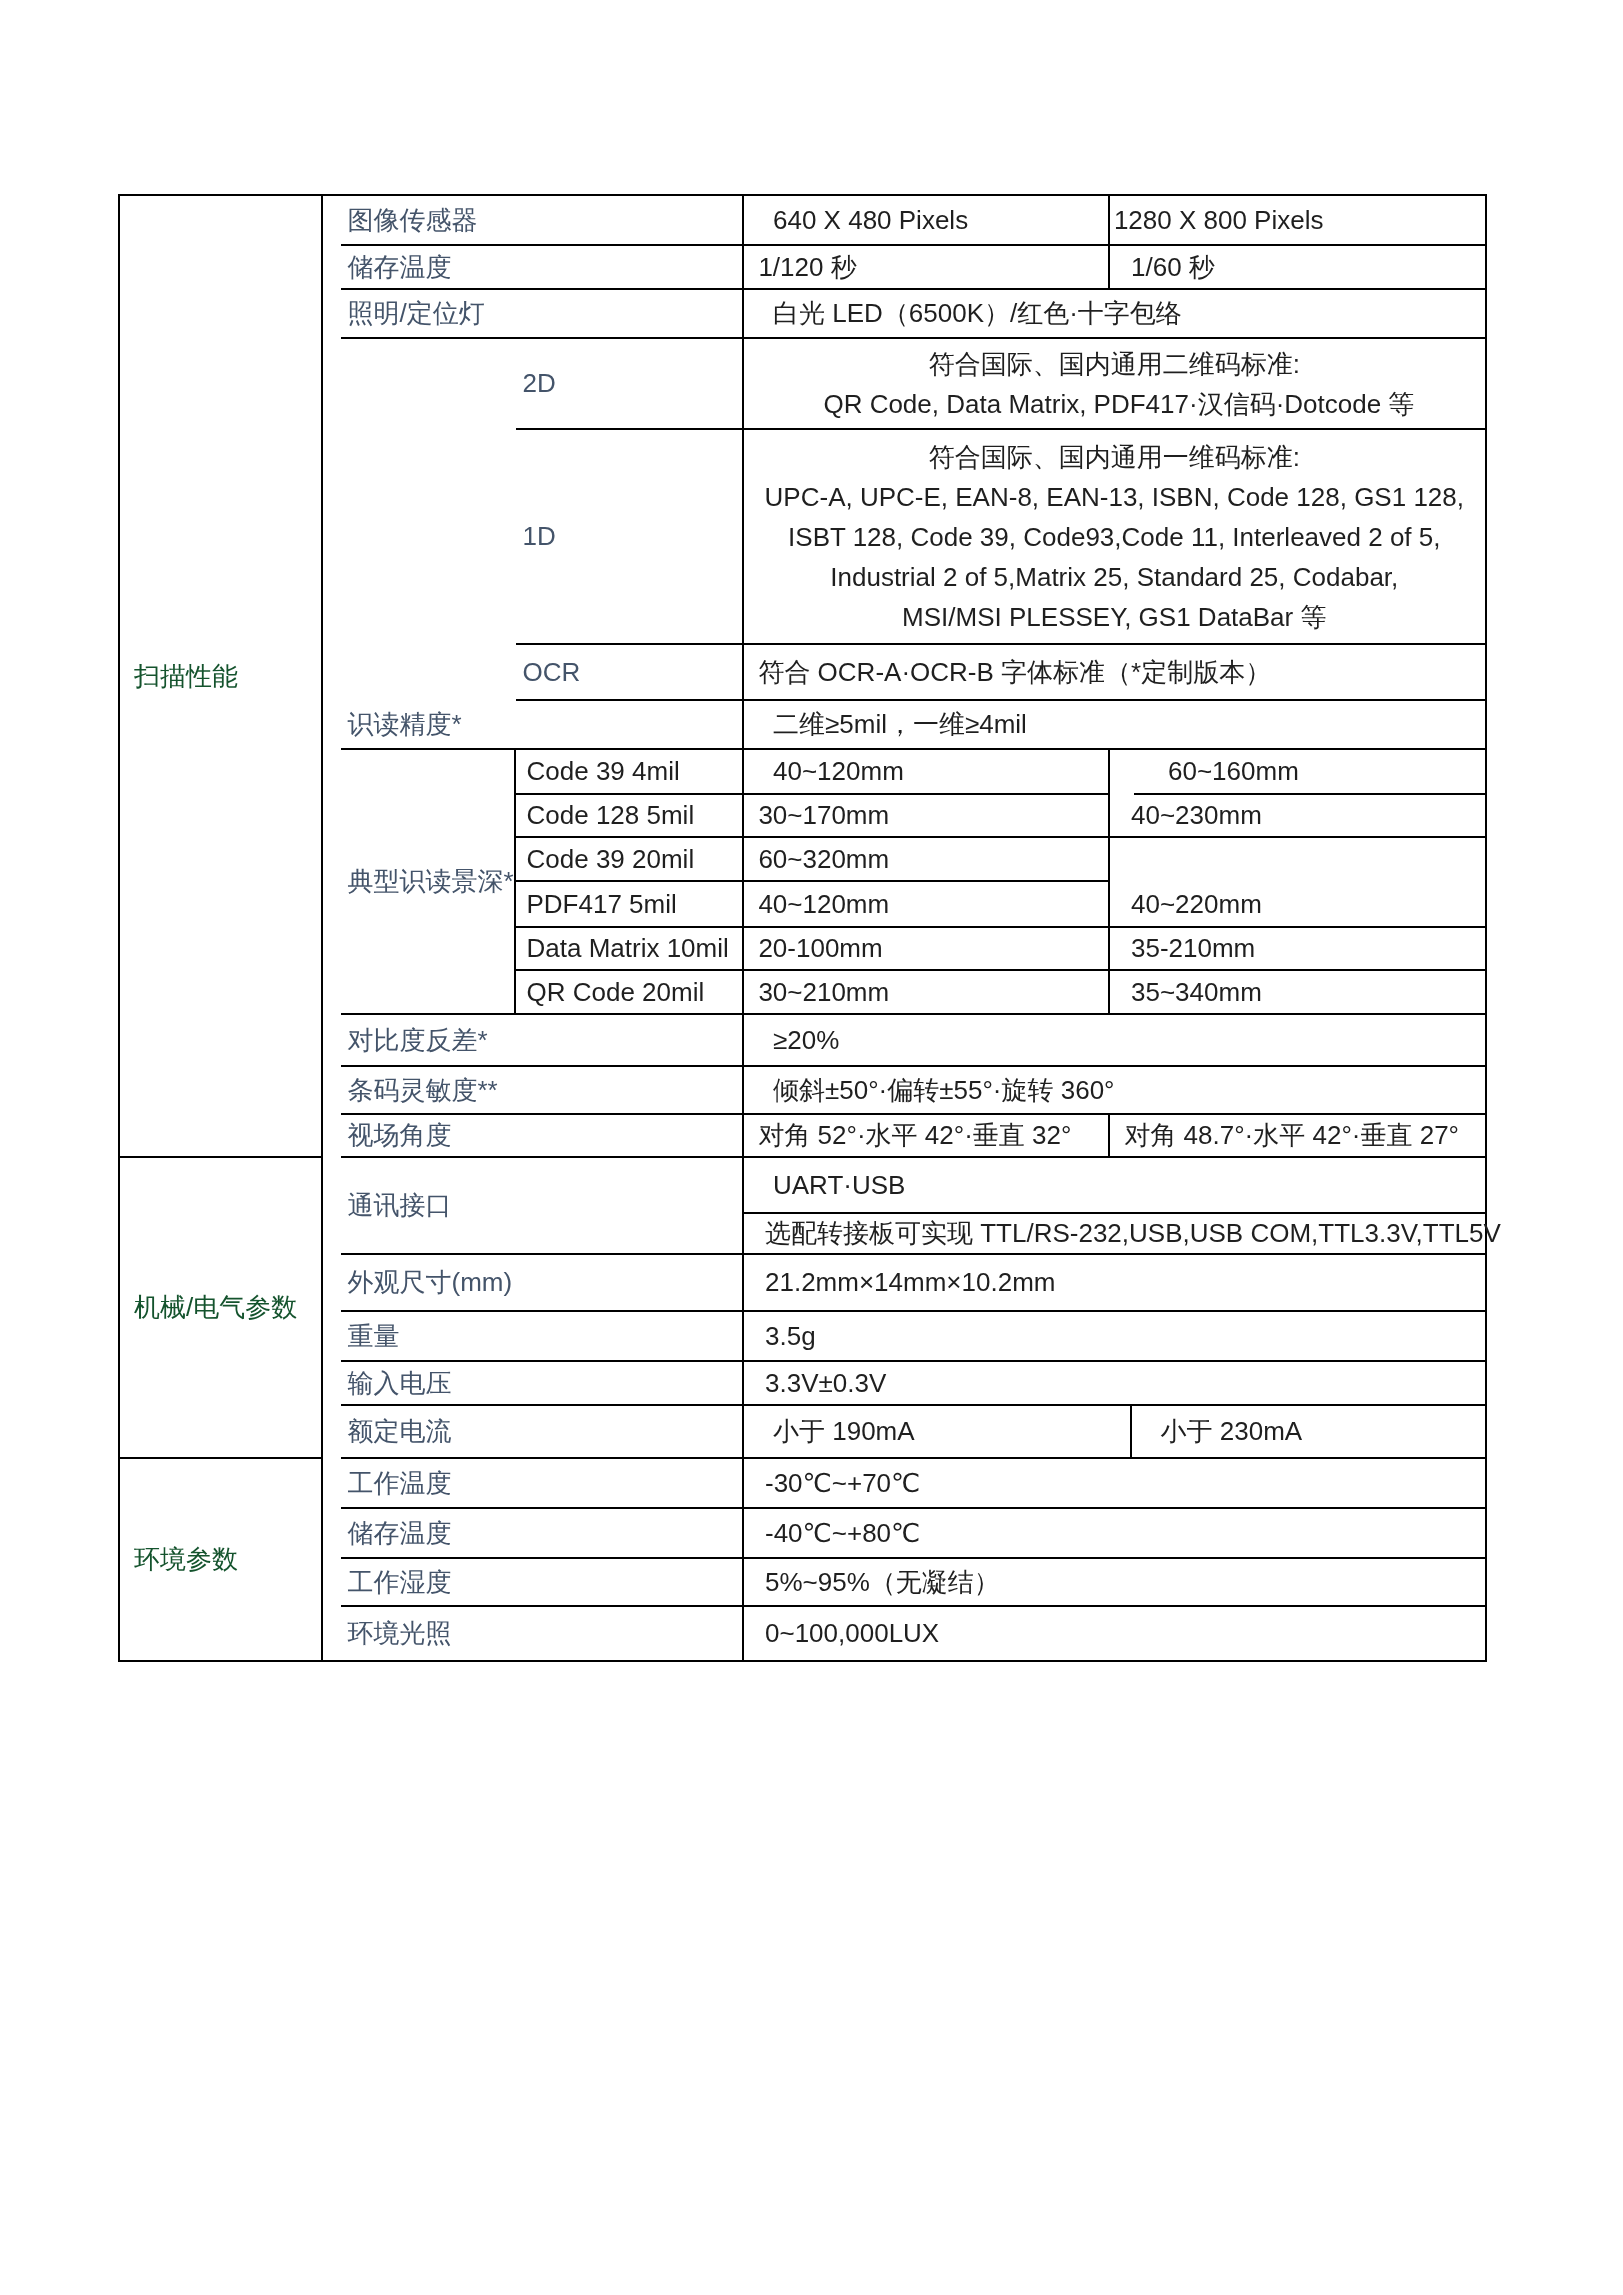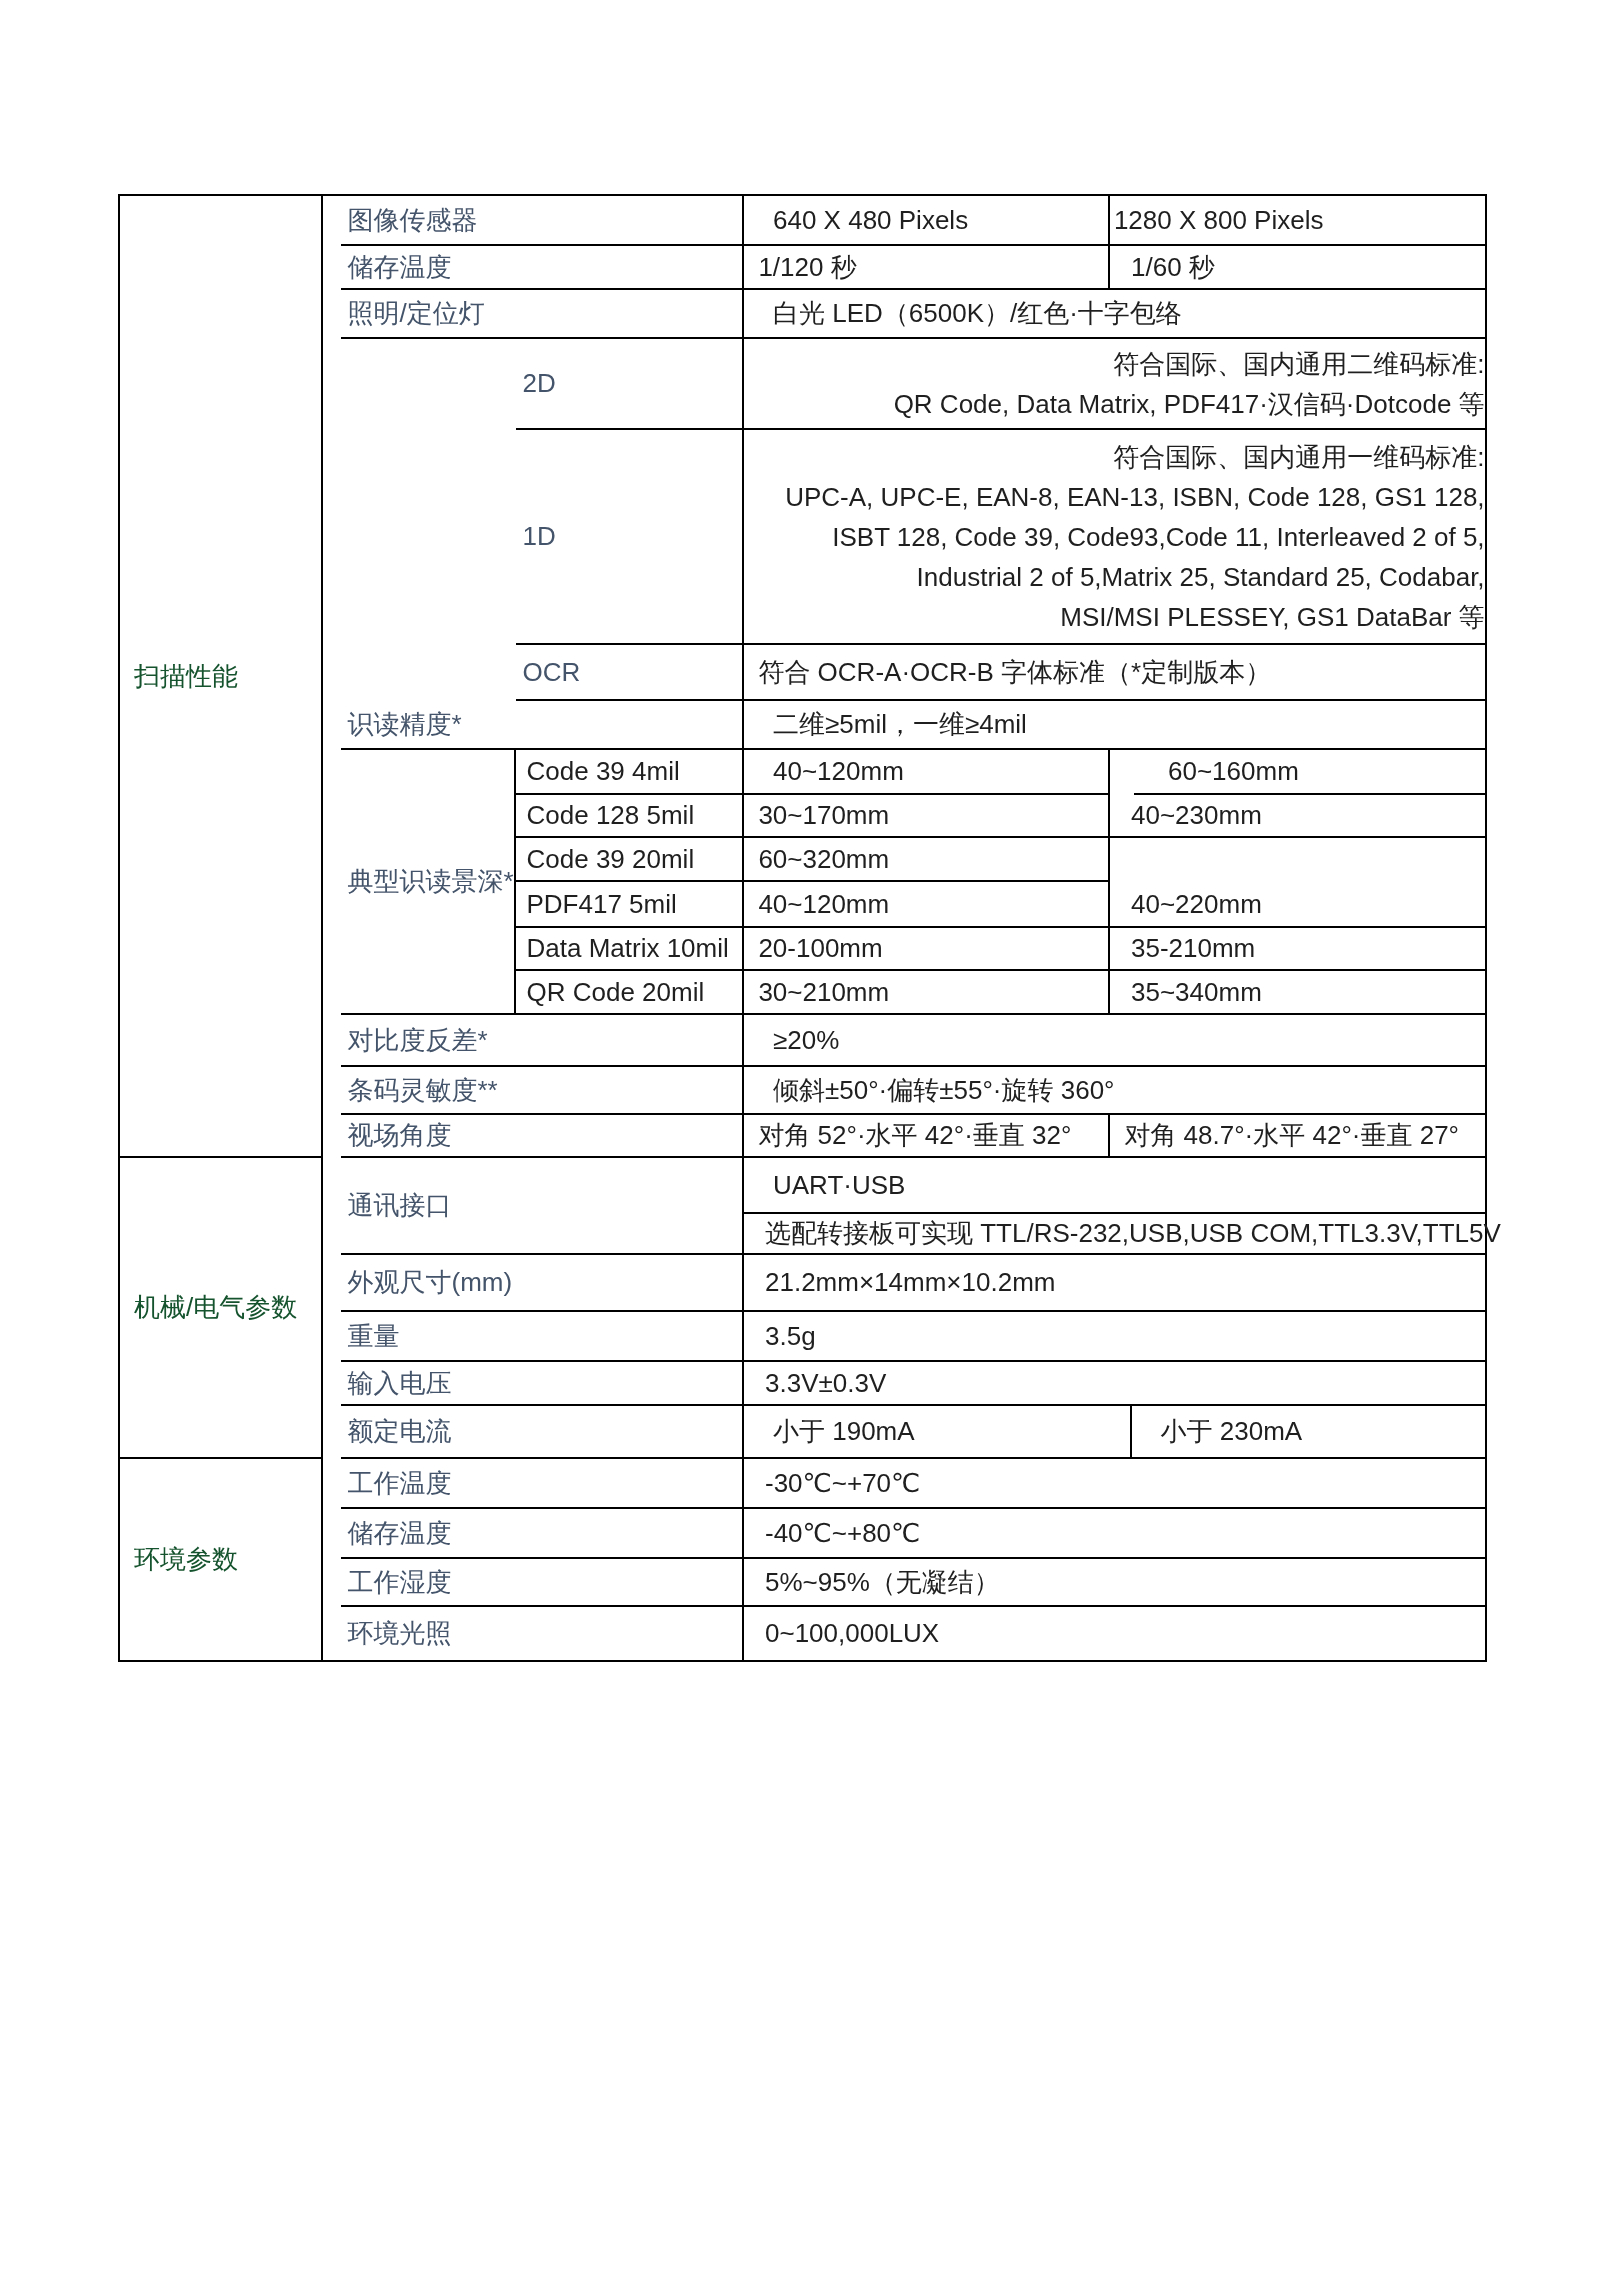--- a/index.html
+++ b/index.html
@@ -32,21 +32,21 @@
   .lbl{color:#44546A;margin-left:18px;}
   .sub{color:#44546A;}
   .code{padding-left:10.5px;}
   .val{padding-left:21px;}
   .pl6{padding-left:3.9px;}
   .pl22{padding-left:14.4px;}
   .pl44{padding-left:29px;}
   .pl52{padding-left:34px;margin-left:24px;}
   .lc{border-right:none;}
   .lr{border-bottom:none;}
-  .multiline{flex-direction:column;align-items:flex-end;justify-content:center;padding-left:0;}
+  .multiline{flex-direction:column;align-items:center;justify-content:center;padding-left:0;}
   .multiline .line{line-height:40px;white-space:nowrap;}
   .indent-sm{padding-left:9.2px;}
 </style>
 </head>
 <body>
 
 <div id="spec-table">
 
   <div class="cell cat" style="grid-area:1/1/17/2">扫描性能</div>
   <div class="cell cat" style="grid-area:17/1/23/2">机械/电气参数</div>

